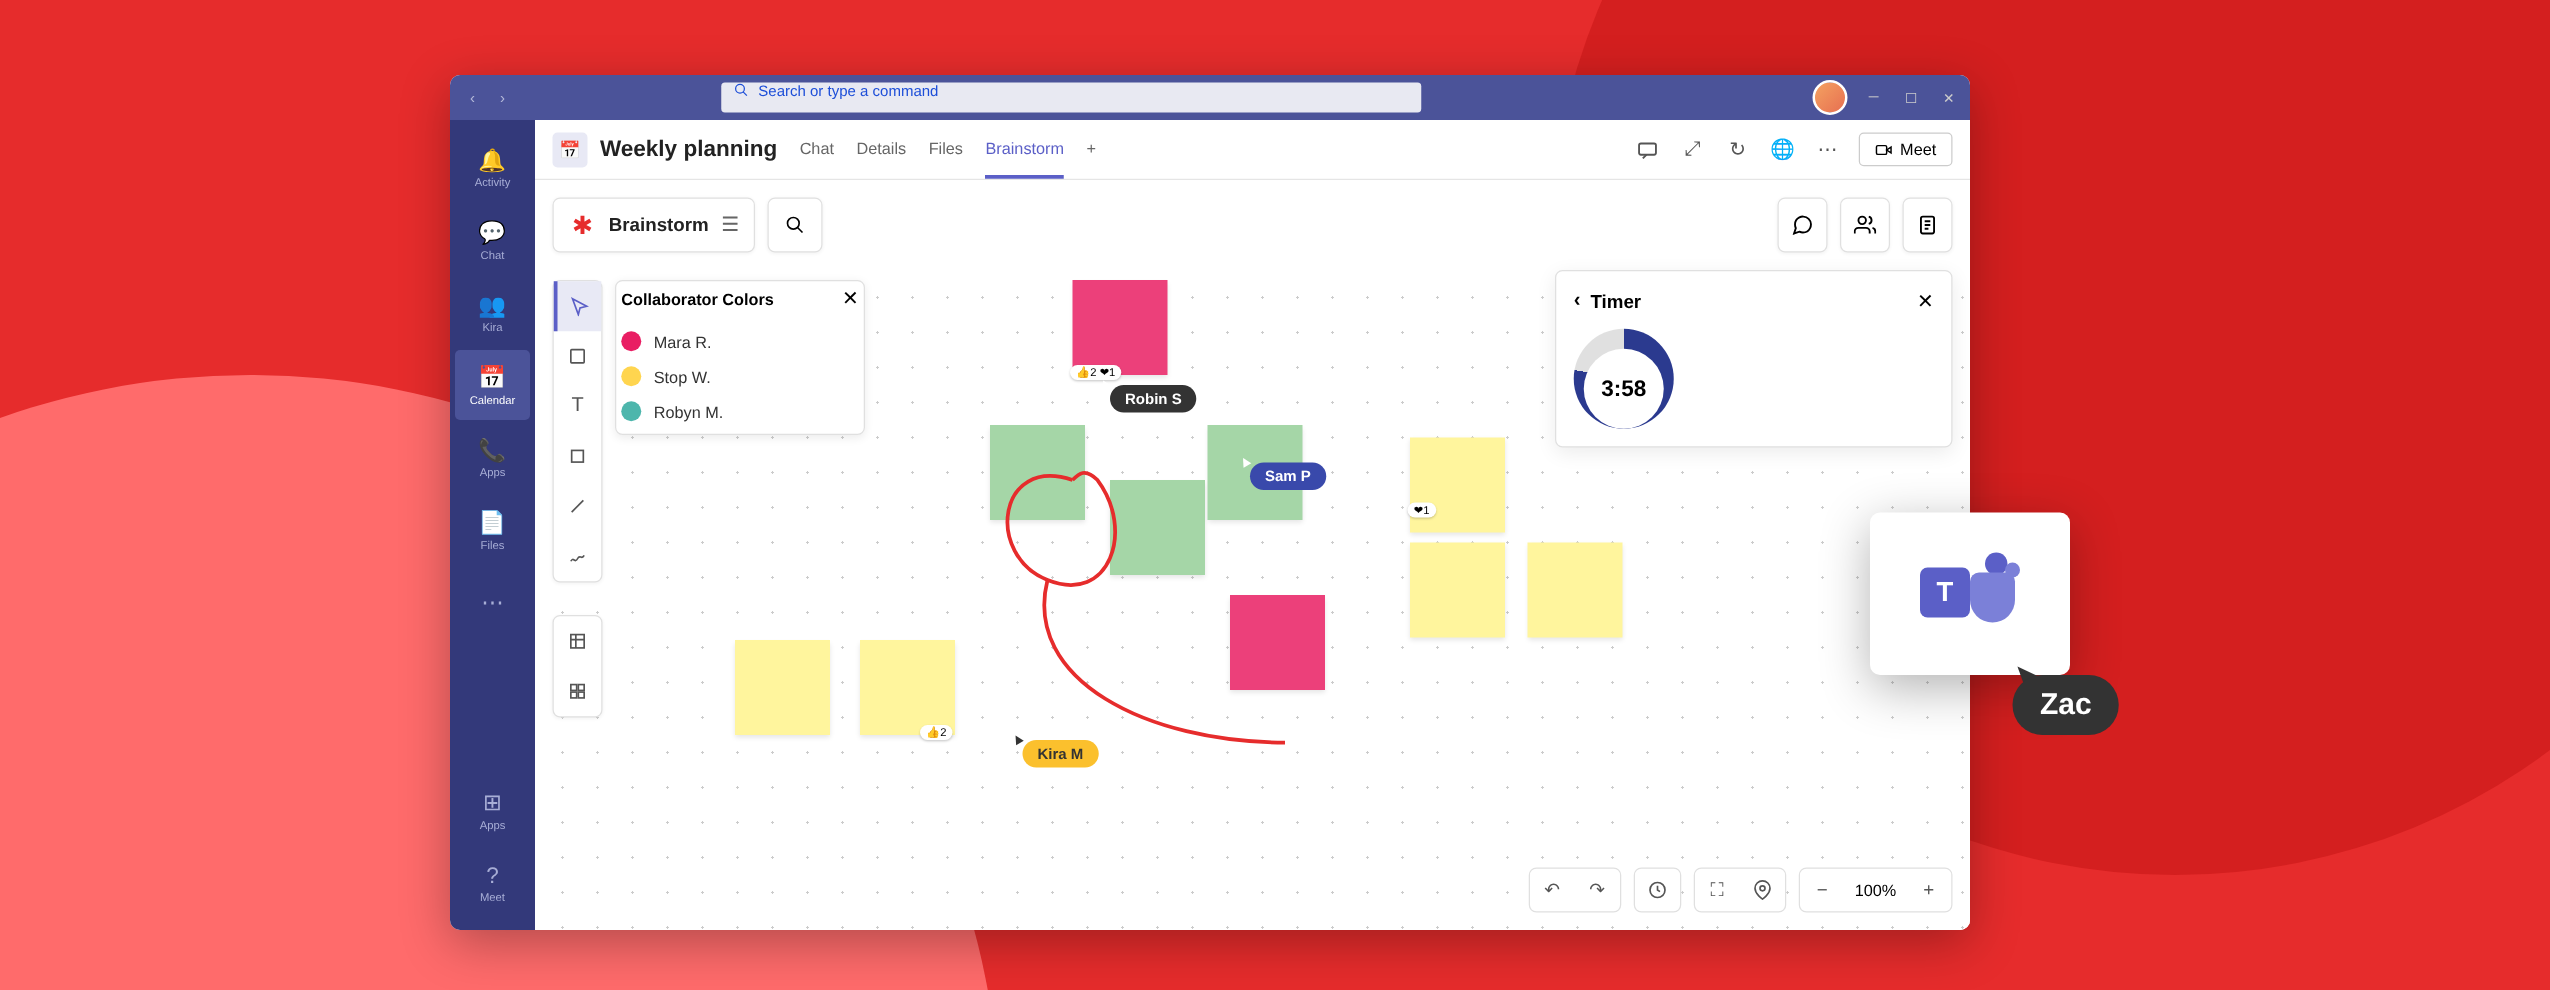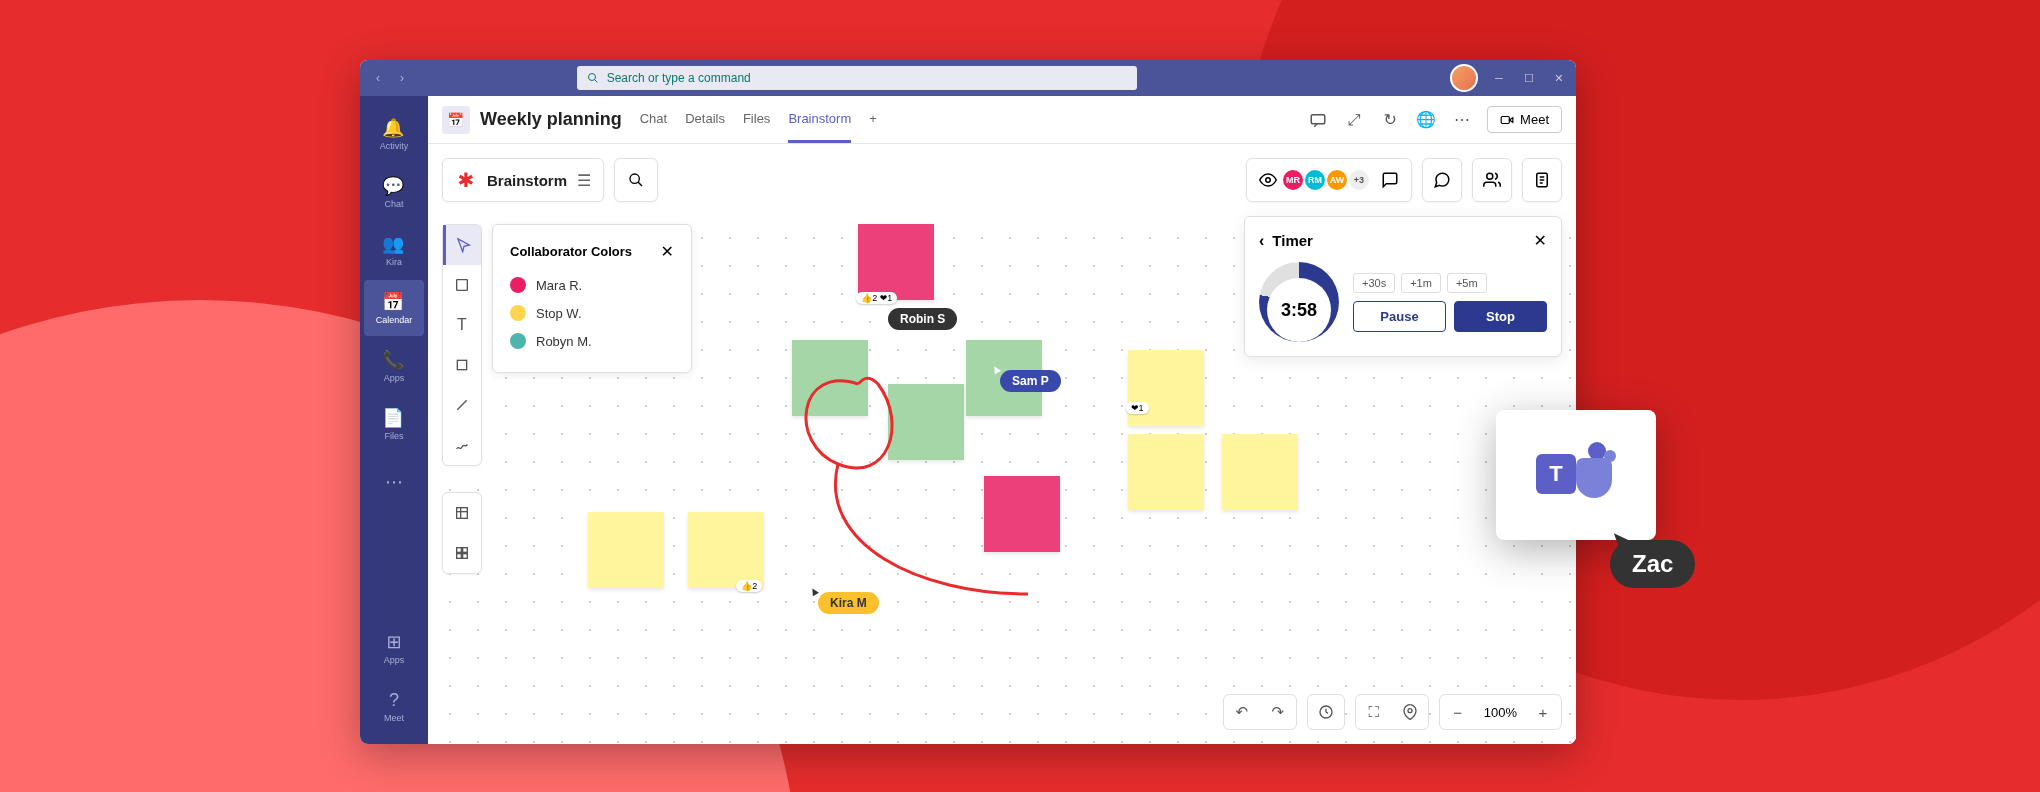--- a/index.html
+++ b/index.html
@@ -3,21 +3,21 @@
 <meta charset="utf-8">
 <style>
 * { box-sizing: border-box; margin: 0; padding: 0; font-family: -apple-system, "Segoe UI", sans-serif; }
 body { width: 2040px; height: 792px; background: #e62c2c; position: relative; overflow: hidden; }
 .bg-shape-1 { position: absolute; width: 1200px; height: 1200px; background: #ff6b6b; border-radius: 50%; left: -400px; top: 300px; }
 .bg-shape-2 { position: absolute; width: 1000px; height: 1000px; background: #d41f1f; border-radius: 50%; right: -200px; top: -300px; }
 .window { position: absolute; left: 360px; top: 60px; width: 1216px; height: 684px; background: #fff; border-radius: 8px; overflow: hidden; box-shadow: 0 10px 40px rgba(0,0,0,0.3); }
 .titlebar { height: 36px; background: #4b5399; display: flex; align-items: center; padding: 0 8px; }
 .nav-arrows { display: flex; gap: 4px; margin-right: 8px; }
 .nav-arrow { width: 20px; height: 20px; color: #b3b8d9; cursor: pointer; display: flex; align-items: center; justify-content: center; font-size: 12px; }
-.searchbar { flex: 0 0 auto; margin: 0 auto; width: 560px; height: 24px; background: #e8e9f2; border-radius: 3px; display: flex; align-items: center; padding: 0 10px; gap: 8px; color: #0f766e; font-size: 12px; }
+.searchbar { flex: 0 0 auto; margin: 0 auto; width: 560px; height: 24px; background: #e8e9f2; border-radius: 3px; display: flex; padding: 0 10px; gap: 8px; color: #1d4ed8; font-size: 12px; }
 .titlebar-right { display: flex; align-items: center; gap: 12px; margin-left: auto; }
 .avatar-top { width: 28px; height: 28px; border-radius: 50%; background: linear-gradient(135deg,#f4a261,#e76f51); border: 2px solid #fff; }
 .win-btn { width: 18px; height: 18px; cursor: pointer; display: flex; align-items: center; justify-content: center; color: #ccc; font-size: 11px; }
 .app-body { display: flex; height: calc(100% - 36px); }
 .leftnav { width: 68px; background: #33397a; display: flex; flex-direction: column; align-items: center; padding: 10px 0; gap: 2px; }
 .leftnav-item { width: 60px; height: 56px; display: flex; flex-direction: column; align-items: center; justify-content: center; gap: 2px; color: #a8aed6; cursor: pointer; font-size: 9px; border-radius: 4px; }
 .leftnav-item.active { background: #4b5399; color: #fff; }
 .leftnav-icon { font-size: 18px; }
 .leftnav-spacer { flex: 1; }
 .main { flex: 1; display: flex; flex-direction: column; background: #f5f5f7; }
@@ -36,21 +36,21 @@
 .lucid-icon { width: 22px; height: 22px; color: #e62c2c; font-size: 20px; display: flex; align-items: center; justify-content: center; }
 .doc-title { font-weight: 600; font-size: 15px; color: #222; }
 .ham { cursor: pointer; color: #666; }
 .topbar-right { position: absolute; top: 14px; right: 14px; display: flex; gap: 10px; }
 .presence { display: flex; align-items: center; gap: 4px; }
 .pres-avatar { width: 24px; height: 24px; border-radius: 50%; color: #fff; font-size: 9px; font-weight: 700; display: flex; align-items: center; justify-content: center; margin-left: -6px; border: 2px solid #fff; }
 .pres-more { background: #eee; color: #555; }
 .tool-tray { position: absolute; left: 14px; top: 80px; width: 40px; background: #fff; border: 1px solid #e0e0e0; border-radius: 6px; display: flex; flex-direction: column; box-shadow: 0 1px 3px rgba(0,0,0,0.05); }
 .tool { height: 40px; display: flex; align-items: center; justify-content: center; cursor: pointer; color: #555; font-size: 16px; }
 .tool.active { background: #e8e9f5; color: #5b5fc7; border-left: 3px solid #5b5fc7; }
-.collab-panel { position: absolute; left: 64px; top: 80px; width: 200px; background: #fff; border: 1px solid #e0e0e0; border-radius: 6px; padding: 17px; box-shadow: 0 2px 8px rgba(0,0,0,0.08); }
+.collab-panel { position: absolute; left: 64px; top: 80px; width: 200px; background: #fff; border: 1px solid #e0e0e0; border-radius: 6px; padding: 4px; box-shadow: 0 2px 8px rgba(0,0,0,0.08); }
 .collab-head { display: flex; justify-content: space-between; align-items: center; margin-bottom: 10px; }
 .collab-title { font-weight: 600; font-size: 13px; }
 .collab-item { display: flex; align-items: center; gap: 10px; padding: 6px 0; font-size: 13px; color: #333; }
 .dot { width: 16px; height: 16px; border-radius: 50%; }
 .canvas-bg { position: absolute; left: 0; right: 0; top: 72px; bottom: 0; background-image: radial-gradient(#ccc 1px, transparent 1px); background-size: 28px 28px; background-position: 8px 8px; }
 .sticky { position: absolute; width: 76px; height: 76px; box-shadow: 0 2px 4px rgba(0,0,0,0.1); }
 .cursor-label { position: absolute; padding: 4px 12px; border-radius: 14px; color: #fff; font-size: 12px; font-weight: 600; }
 .cursor-label::before { content: '▲'; position: absolute; left: -10px; top: -8px; font-size: 12px; transform: rotate(-30deg); }
 .reaction-badge { position: absolute; font-size: 9px; background: #fff; border-radius: 8px; padding: 1px 5px; box-shadow: 0 1px 2px rgba(0,0,0,0.2); }
 .draw-path { position: absolute; pointer-events: none; }
@@ -199,39 +199,20 @@
             <span>
               <svg width="16" height="16" viewBox="0 0 24 24" fill="none" stroke="currentColor" stroke-width="2">
                   <circle cx="10" cy="10" r="7"></circle>
                   <line x1="21" y1="21" x2="15" y2="15"></line>
                 </svg>
             </span>
           </div>
         </div>
 
         <div class="topbar-right">
-          <div class="topbar-box">
-            <span>
-              <svg width="18" height="18" viewBox="0 0 24 24" fill="none" stroke="currentColor" stroke-width="2">
-                  <path d="M1 12s4-8 11-8 11 8 11 8-4 8-11 8-11-8-11-8z"></path>
-                  <circle cx="12" cy="12" r="3"></circle>
-                </svg>
-            </span>
-            <div class="presence">
-              <div class="pres-avatar" style="background:#e91e63">MR</div>
-              <div class="pres-avatar" style="background:#00bcd4">RM</div>
-              <div class="pres-avatar" style="background:#ff9800">AW</div>
-              <div class="pres-avatar pres-more">+3</div>
-            </div>
-            <span>
-              <svg width="18" height="18" viewBox="0 0 24 24" fill="none" stroke="currentColor" stroke-width="2">
-                  <path d="M21 15a2 2 0 01-2 2H7l-4 4V5a2 2 0 012-2h14a2 2 0 012 2z"></path>
-                </svg>
-            </span>
-          </div>
           <div class="topbar-box" style="padding:0 10px">
             <svg width="18" height="18" viewBox="0 0 24 24" fill="none" stroke="currentColor" stroke-width="2">
                 <path d="M21 11.5a8.38 8.38 0 01-.9 3.8 8.5 8.5 0 01-7.6 4.7 8.38 8.38 0 01-3.8-.9L3 21l1.9-5.7a8.38 8.38 0 01-.9-3.8 8.5 8.5 0 014.7-7.6 8.38 8.38 0 013.8-.9h.5a8.48 8.48 0 018 8v.5z"></path>
               </svg>
           </div>
           <div class="topbar-box" style="padding:0 10px">
             <svg width="18" height="18" viewBox="0 0 24 24" fill="none" stroke="currentColor" stroke-width="2">
                 <path d="M17 21v-2a4 4 0 00-4-4H5a4 4 0 00-4 4v2"></path>
                 <circle cx="9" cy="7" r="4"></circle>
                 <path d="M23 21v-2a4 4 0 00-3-3.87M16 3.13a4 4 0 010 7.75"></path>
@@ -338,31 +319,20 @@
         <div class="timer-panel">
           <div class="timer-head">
             <span style="cursor:pointer;font-weight:700">‹</span>
             <span class="timer-title">Timer</span>
             <span style="margin-left:auto;cursor:pointer">✕</span>
           </div>
           <div class="timer-body">
             <div class="timer-circle">
               <div class="timer-inner">3:58</div>
             </div>
-            <div class="timer-controls">
-              <div class="timer-adds">
-                <div class="timer-add">+30s</div>
-                <div class="timer-add">+1m</div>
-                <div class="timer-add">+5m</div>
-              </div>
-              <div class="timer-btns">
-                <div class="timer-btn pause">Pause</div>
-                <div class="timer-btn stop">Stop</div>
-              </div>
-            </div>
           </div>
         </div>
 
         <div class="bottom-ctrls">
           <div class="ctrl-group">
             <div class="ctrl-btn">↶</div>
             <div class="ctrl-btn">↷</div>
           </div>
           <div class="ctrl-group">
             <div class="ctrl-btn">

